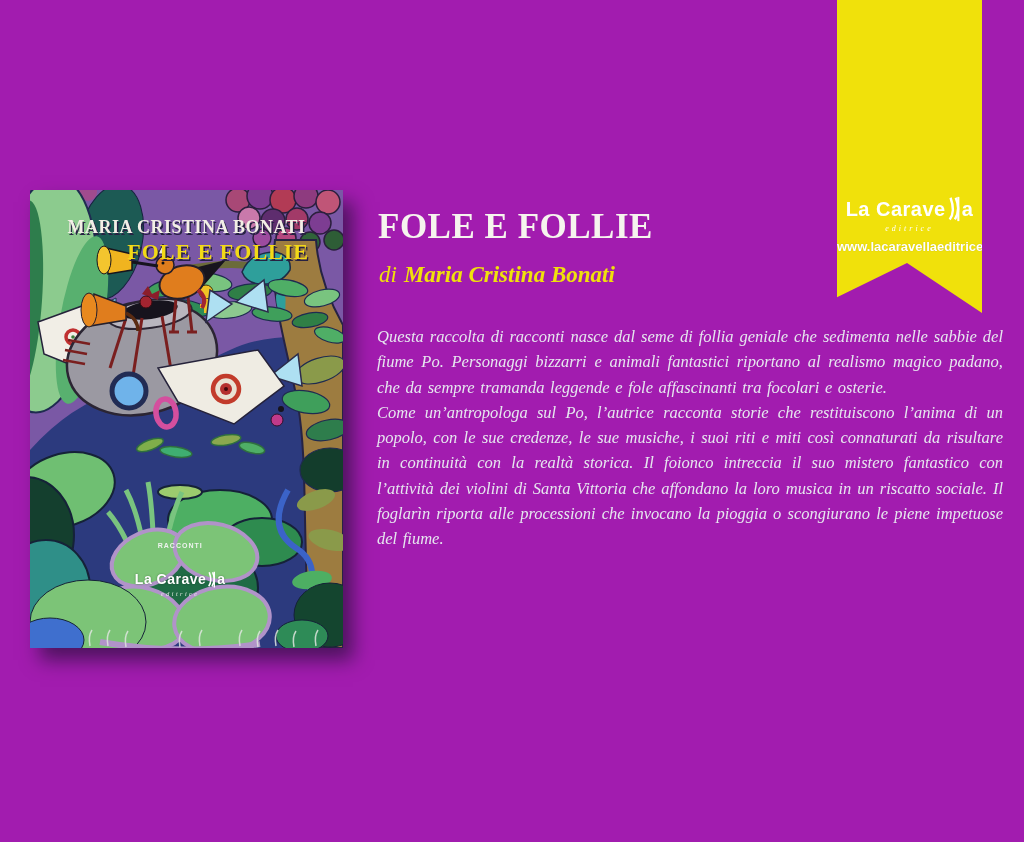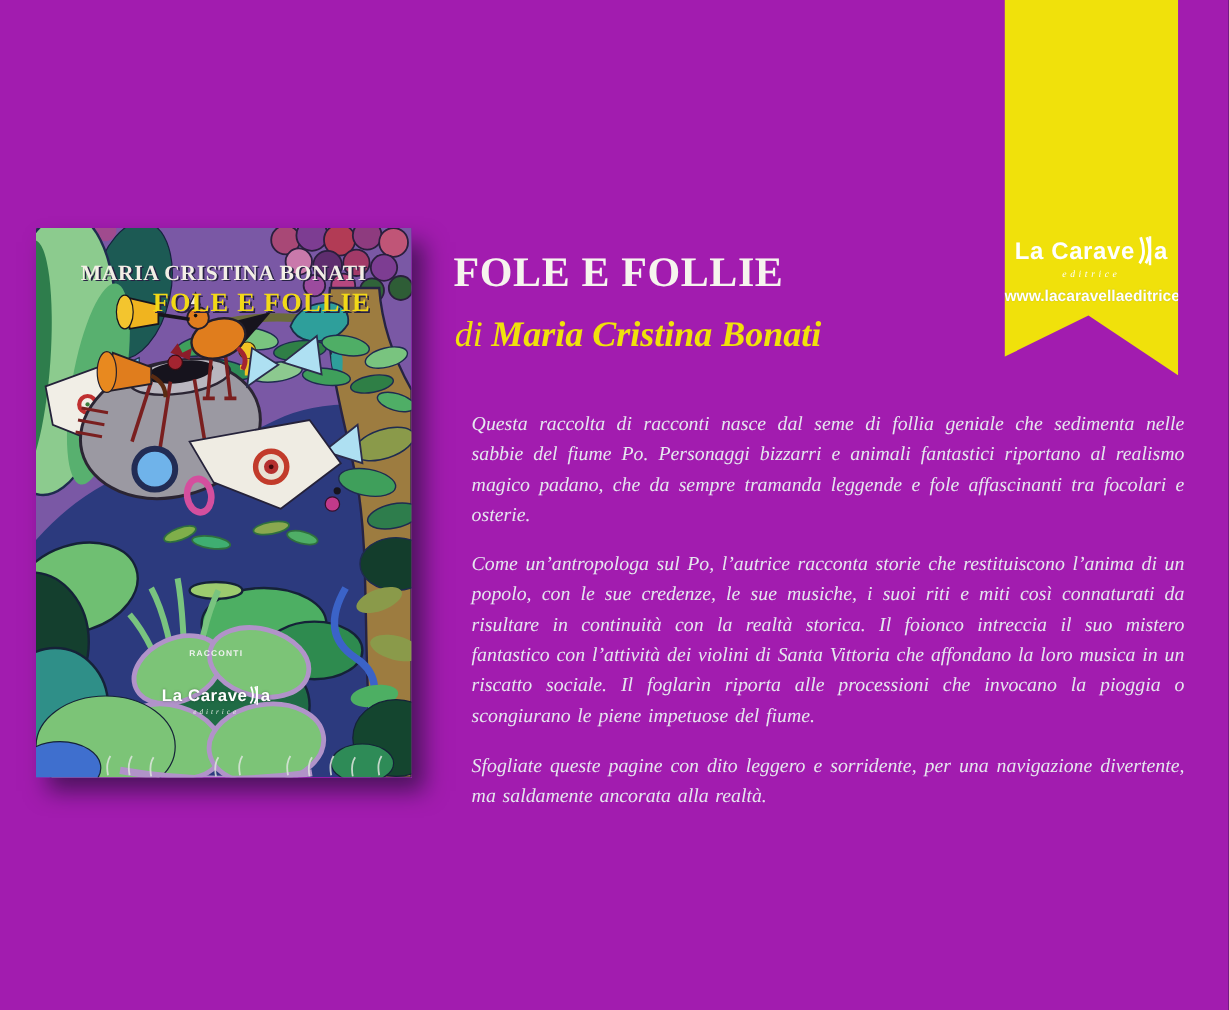--- a/index.html
+++ b/index.html
@@ -68,30 +68,30 @@
     cursor:pointer;
   }
 
   
   .main-title{
     position:absolute; left:378px; top:207px;
     font-weight:bold; font-size:35px; letter-spacing:.5px; color:#f6f4ee;
   }
   .main-byline{
     position:absolute; left:379px; top:262px;
-    font-style:italic; font-size:30px; color:#f0e10b;
+    font-style:italic; font-size:23px; color:#f0e10b;
   }
   .byline-prefix{font-weight:normal; margin-right:7px;}
   .byline-author{font-weight:bold;}
   .main-body{
     position:absolute; left:377px; top:324px; width:626px;
     font-style:italic; font-size:16.5px; line-height:25.3px;
     color:#e6e7ef; text-align:justify; word-spacing:1.5px;
   }
-  .main-body p{margin:16px;}
+  .main-body p{margin:0;}
 </style>
 </head>
 <body>
 
 <div class="page">
 
   <div class="book-cover">
     <svg class="cover-art" viewBox="0 0 313 458" width="313" height="458" aria-hidden="true">
       <rect width="313" height="458" fill="#2c3a7e"></rect>
       <path d="M0,0 H313 V150 Q240,140 200,160 Q150,185 90,200 Q40,215 0,260 Z" fill="#7a58a5"></path>
@@ -271,16 +271,15 @@
     <div class="ribbon-site">www.lacaravellaeditrice.it</div>
   </div>
 
   <h1 class="main-title" style="margin:0;">FOLE E FOLLIE</h1>
   <div class="main-byline">
     <span class="byline-prefix">di</span><span class="byline-author">Maria Cristina Bonati</span>
   </div>
   <div class="main-body">
     <p>Questa raccolta di racconti nasce dal seme di follia geniale che sedimenta nelle sabbie del fiume Po. Personaggi bizzarri e animali fantastici riportano al realismo magico padano, che da sempre tramanda leggende e fole affascinanti tra focolari e osterie.</p>
     <p>Come un’antropologa sul Po, l’autrice racconta storie che restituiscono l’anima di un popolo, con le sue credenze, le sue musiche, i suoi riti e miti così connaturati da risultare in continuità con la realtà storica. Il foionco intreccia il suo mistero fantastico con l’attività dei violini di Santa Vittoria che affondano la loro musica in un riscatto sociale. Il foglarìn riporta alle processioni che invocano la pioggia o scongiurano le piene impetuose del fiume.</p>
-    <p>Sfogliate queste pagine con dito leggero e sorridente, per una navigazione divertente, ma saldamente ancorata alla realtà.</p>
   </div>
 
 </div>
 
 </body></html>

